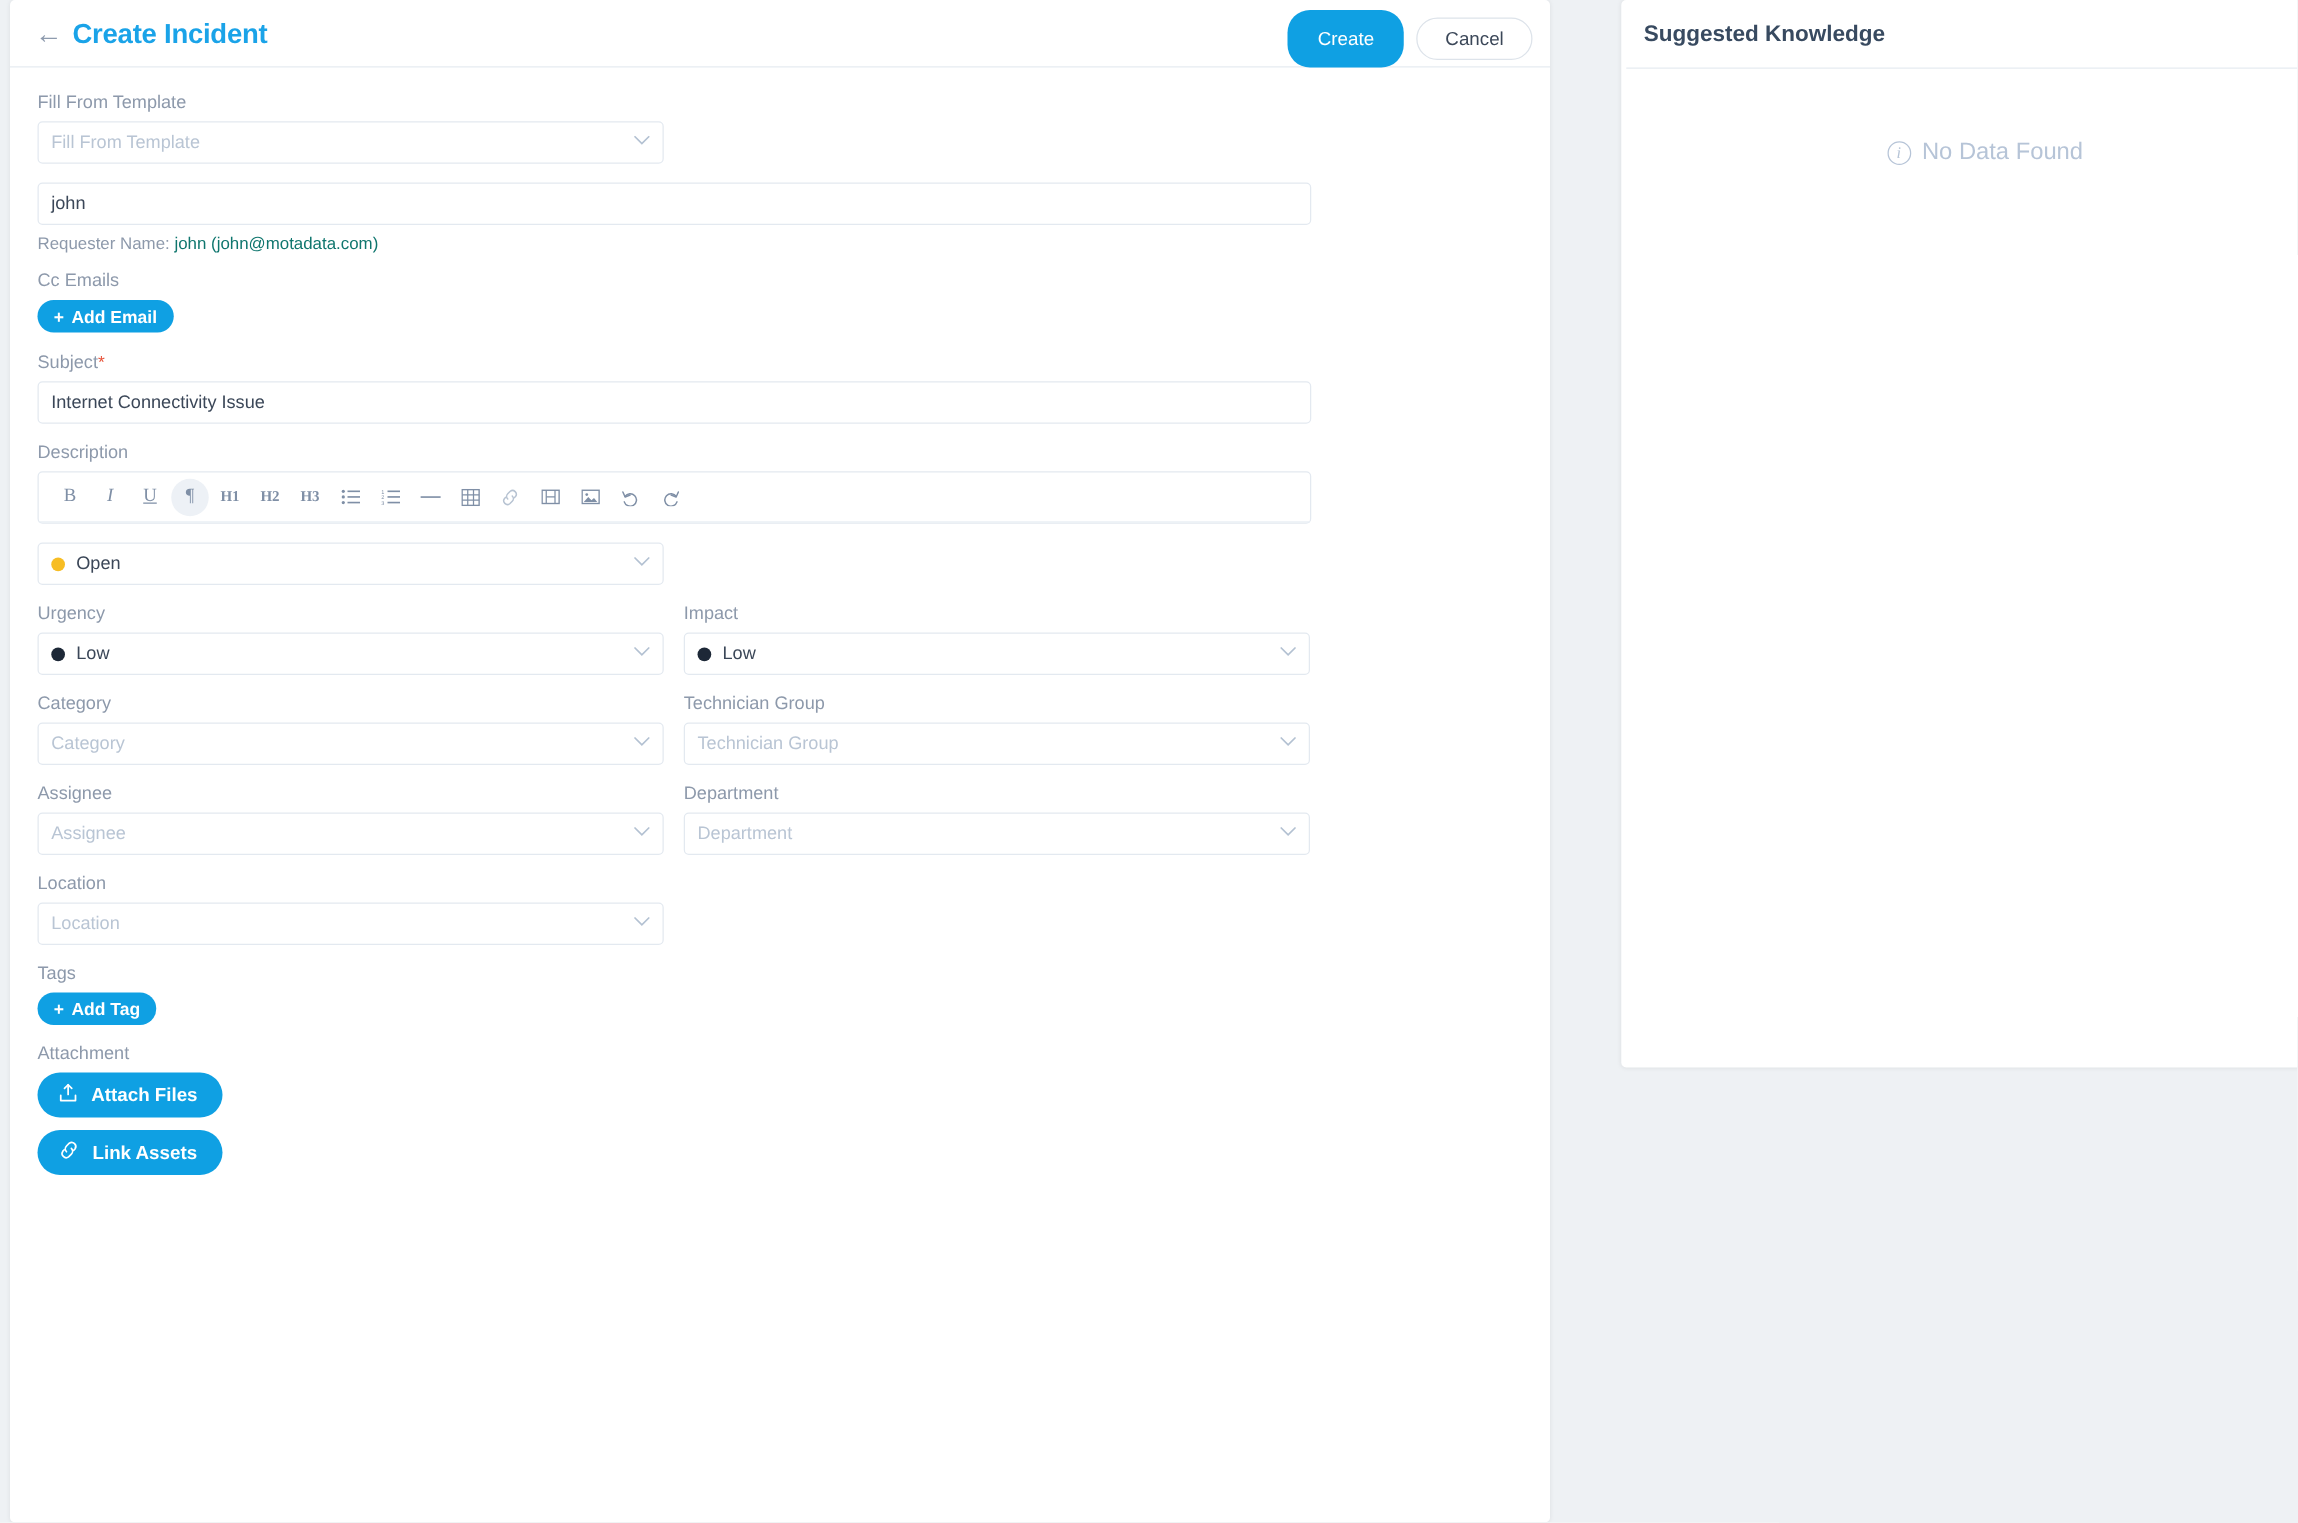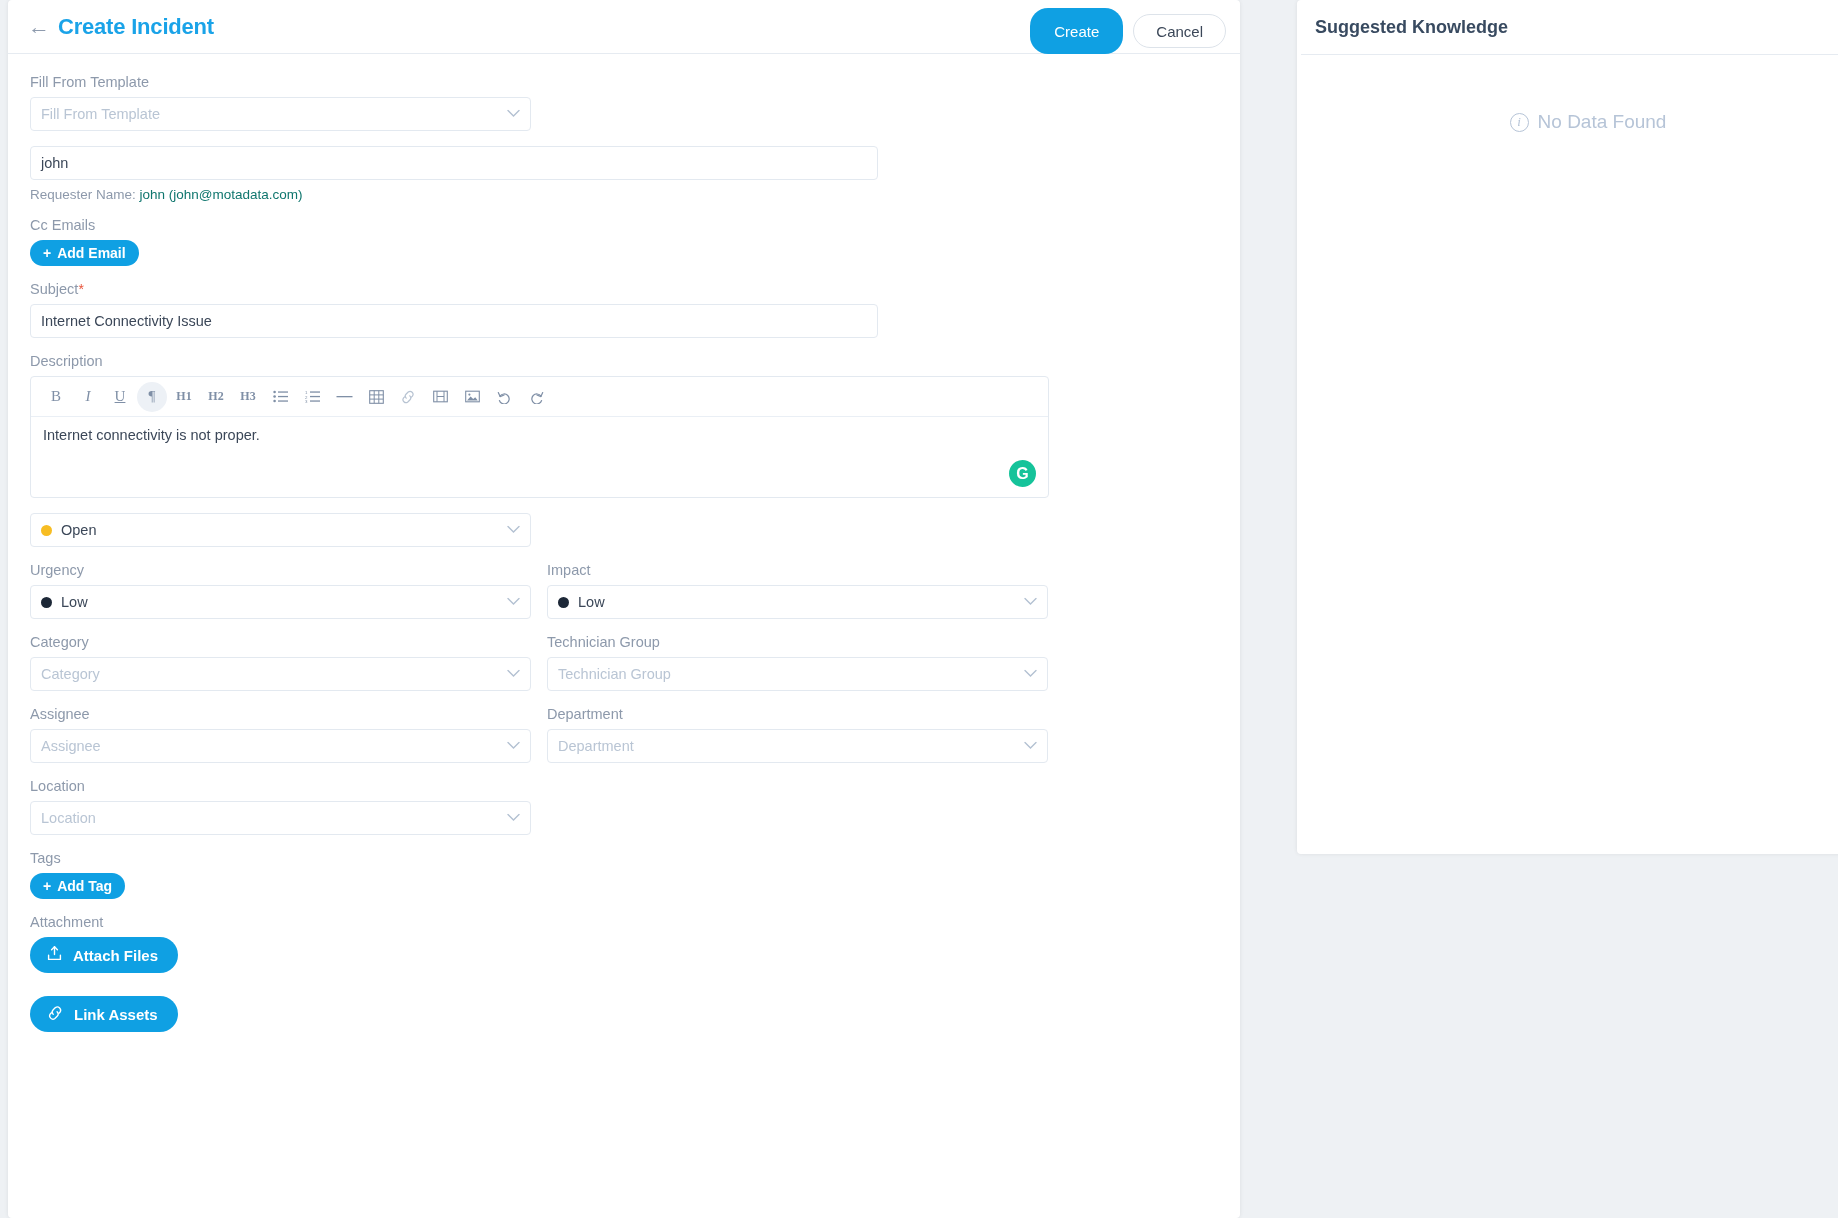--- a/index.html
+++ b/index.html
@@ -96,21 +96,21 @@
     border-radius: 4px;
     background: #fff;
     display: flex;
     align-items: center;
     padding: 0 10px;
     font-size: 14.5px;
     color: #3b4758;
     position: relative;
     cursor: pointer;
   }
-  .text-input.wide { width: 848px; cursor: text; }
+  .text-input.wide { width: 1019px; cursor: text; }
   .placeholder { color: #b9c5d4; }
   .chev {
     position: absolute;
     right: 10px; top: 50%;
     transform: translateY(-60%);
     color: #b3c1d2;
   }
   .dot {
     width: 11px; height: 11px;
     border-radius: 50%;
@@ -367,24 +367,20 @@
                   <path d="M1.3 2.6 L3.1 6.6 L7.1 5" fill="none" stroke="#7f8fa6" stroke-width="1.2" stroke-linecap="round" stroke-linejoin="round"></path>
                 </svg>
             </div>
             <div class="tb-btn">
               <svg width="15" height="14" viewBox="0 0 15 14">
                   <path d="M12 6.2a5 5 0 1 0 0.6 4.3" fill="none" stroke="#7f8fa6" stroke-width="1.2" stroke-linecap="round"></path>
                   <path d="M13.7 2.6 L11.9 6.6 L7.9 5" fill="none" stroke="#7f8fa6" stroke-width="1.2" stroke-linecap="round" stroke-linejoin="round"></path>
                 </svg>
             </div>
           </div>
-          <div class="editor-area">
-            <span>Internet connectivity is not proper.</span>
-            <div class="grammarly">G</div>
-          </div>
         </div>
       </div>
 
       <div class="field-block">
         <div class="select-box">
           <span class="dot" style="background:#f7bd23"></span>
           <span>Open</span>
           <span class="chev">
             <svg width="13" height="8" viewBox="0 0 13 8">
                 <path d="M1 1l5.5 5.5L12 1" fill="none" stroke="#b3c1d2" stroke-width="1.4" stroke-linecap="round"></path>
@@ -485,21 +481,21 @@
       <div class="field-block">
         <span class="field-label">Tags</span>
         <button class="pill-btn">
           <span>+</span>
           <span>Add Tag</span>
         </button>
       </div>
 
       <div class="field-block">
         <span class="field-label">Attachment</span>
-        <button class="pill-btn big" style="margin-bottom:23px;">
+        <button class="pill-btn big" style="margin-bottom:10px;">
           <span>
             <svg width="17" height="17" viewBox="0 0 17 17">
                 <path d="M8.5 1.8 L8.5 9.5" stroke="#fff" stroke-width="1.4" stroke-linecap="round" fill="none"></path>
                 <path d="M5.6 4.7 L8.5 1.8 L11.4 4.7" stroke="#fff" stroke-width="1.4" stroke-linecap="round" stroke-linejoin="round" fill="none"></path>
                 <path d="M2.6 10.3 L2.6 14.4 L14.4 14.4 L14.4 10.3" stroke="#fff" stroke-width="1.4" fill="none" stroke-linecap="round" stroke-linejoin="round"></path>
               </svg>
           </span>
           <span>Attach Files</span>
         </button>
         <br>

